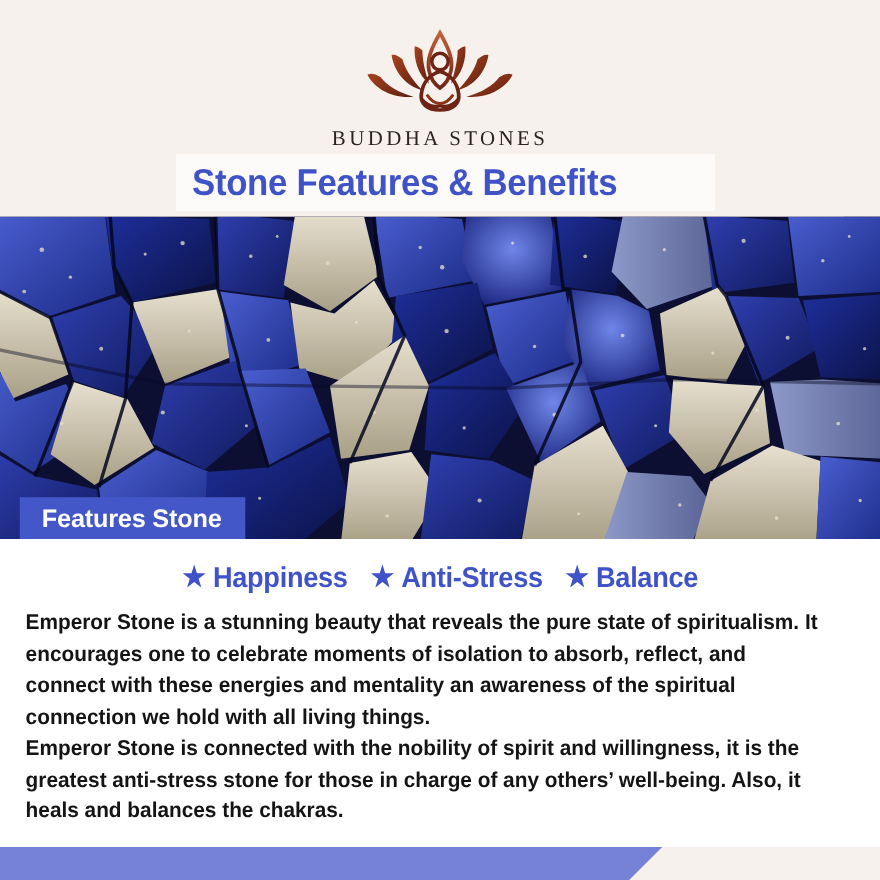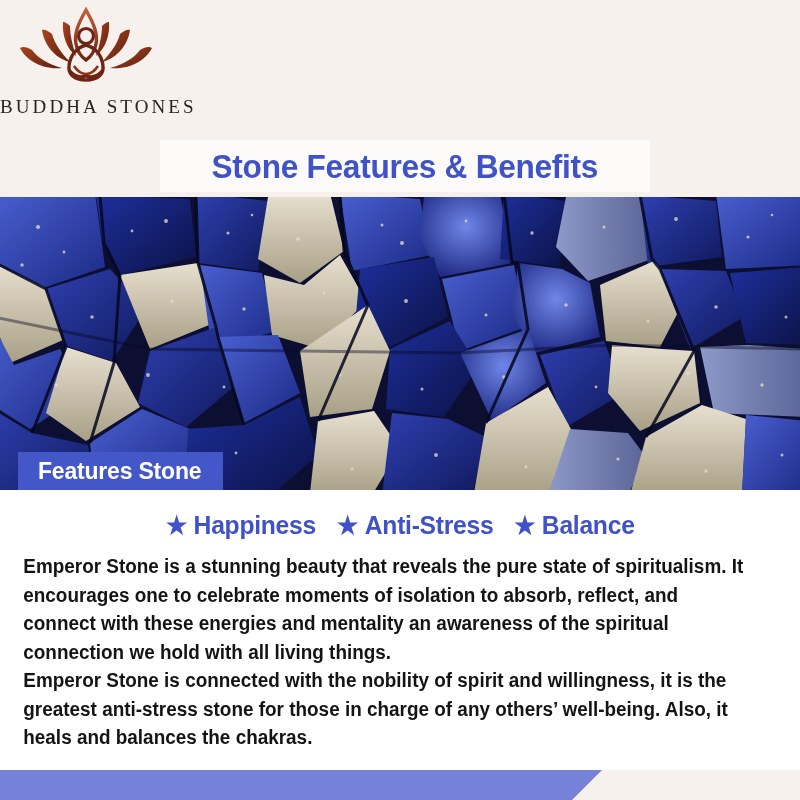--- a/index.html
+++ b/index.html
@@ -35,42 +35,42 @@
   .band-left{
     left:0;bottom:0;width:33px;height:210px;
     clip-path:polygon(0 0, 33px 33px, 33px 210px, 0 210px);
   }
 
   
   .header{
     position:absolute;left:0;top:0;width:800px;height:150px;
     background:#f7f1ed;
     display:flex;flex-direction:column;
-    justify-content:flex-start;
-    padding-top:4px;box-sizing:border-box;
+    align-items:center;justify-content:flex-start;
+    padding-top:24px;box-sizing:border-box;
   }
   .logo-mark{width:172px;height:86px;display:block;}
   .logo-word{
     margin-top:6px;
     font-family:"Liberation Serif", serif;
     font-size:19px;letter-spacing:3.1px;
     color:#2b2320;font-weight:400;
     white-space:nowrap;
   }
 
   
   .title-band{
     position:absolute;left:0;top:140px;width:800px;height:57px;
     background:#f7f1ed;
   }
   .title-panel{
     position:absolute;left:160px;top:140px;
     width:490px;height:52px;
     background:#fdfbfa;
-    display:flex;align-items:center;justify-content:center;
+    display:flex;align-items:center;
   }
   .title-text{
     font-size:34px;font-weight:bold;
     color:#4052c8;
     letter-spacing:-0.3px;
     transform:scaleX(0.93);
     white-space:nowrap;
   }
 
   

